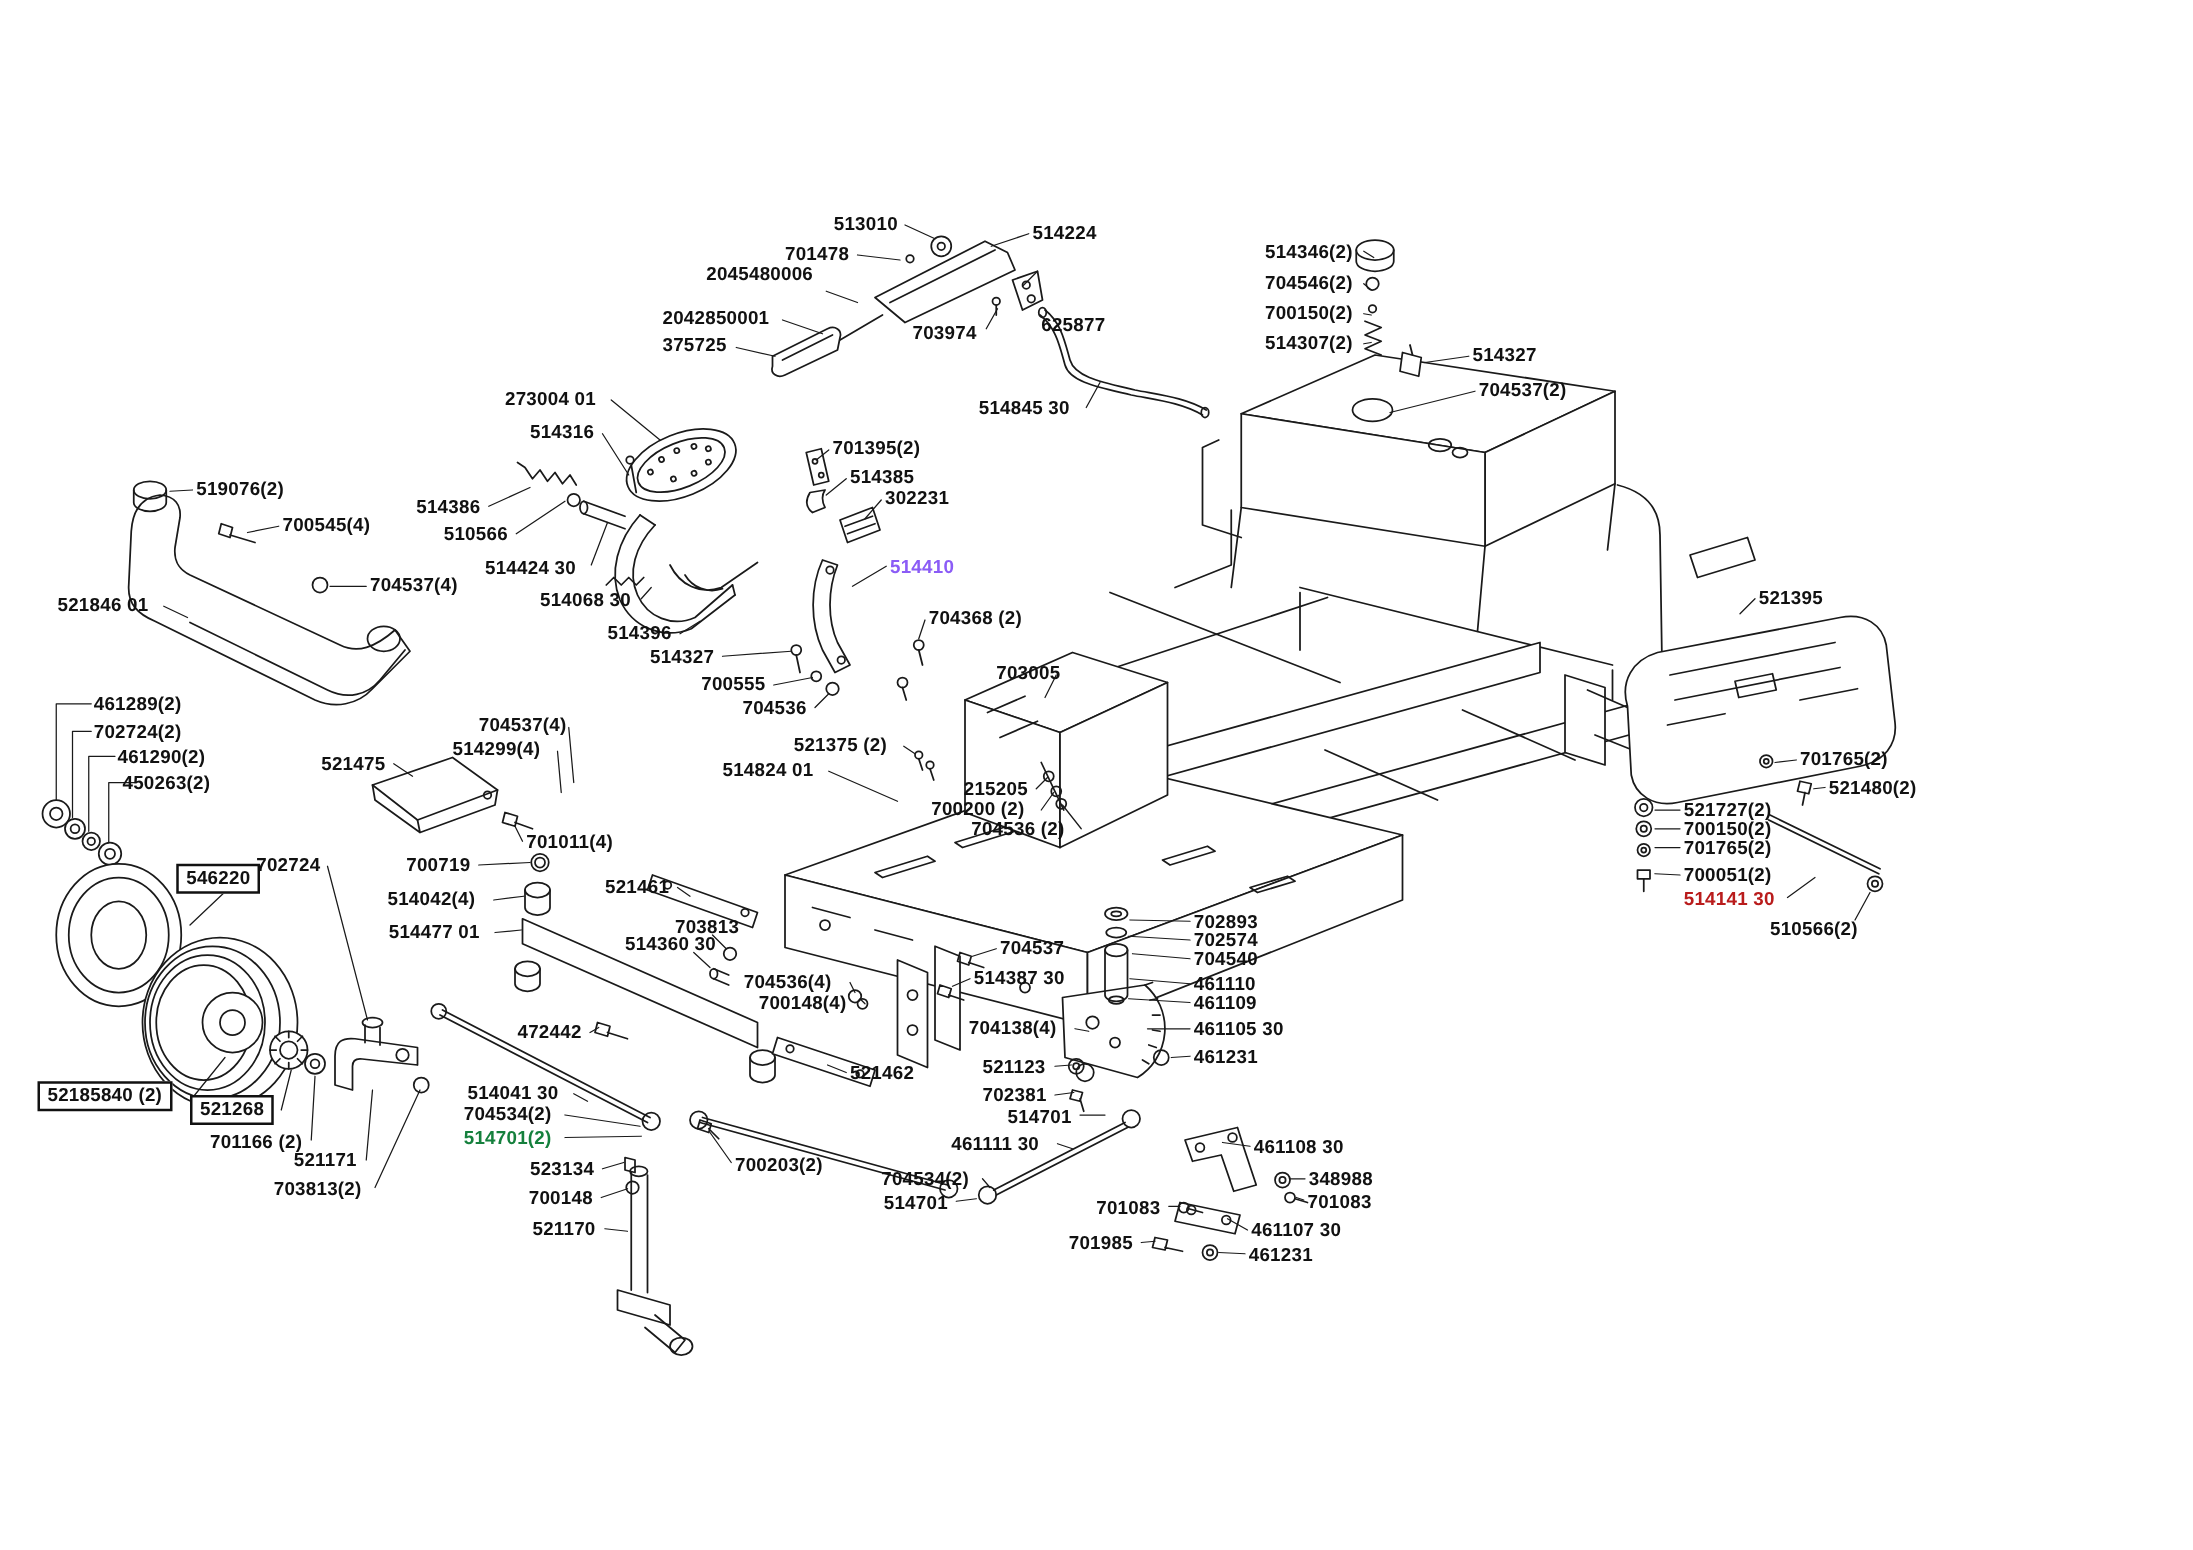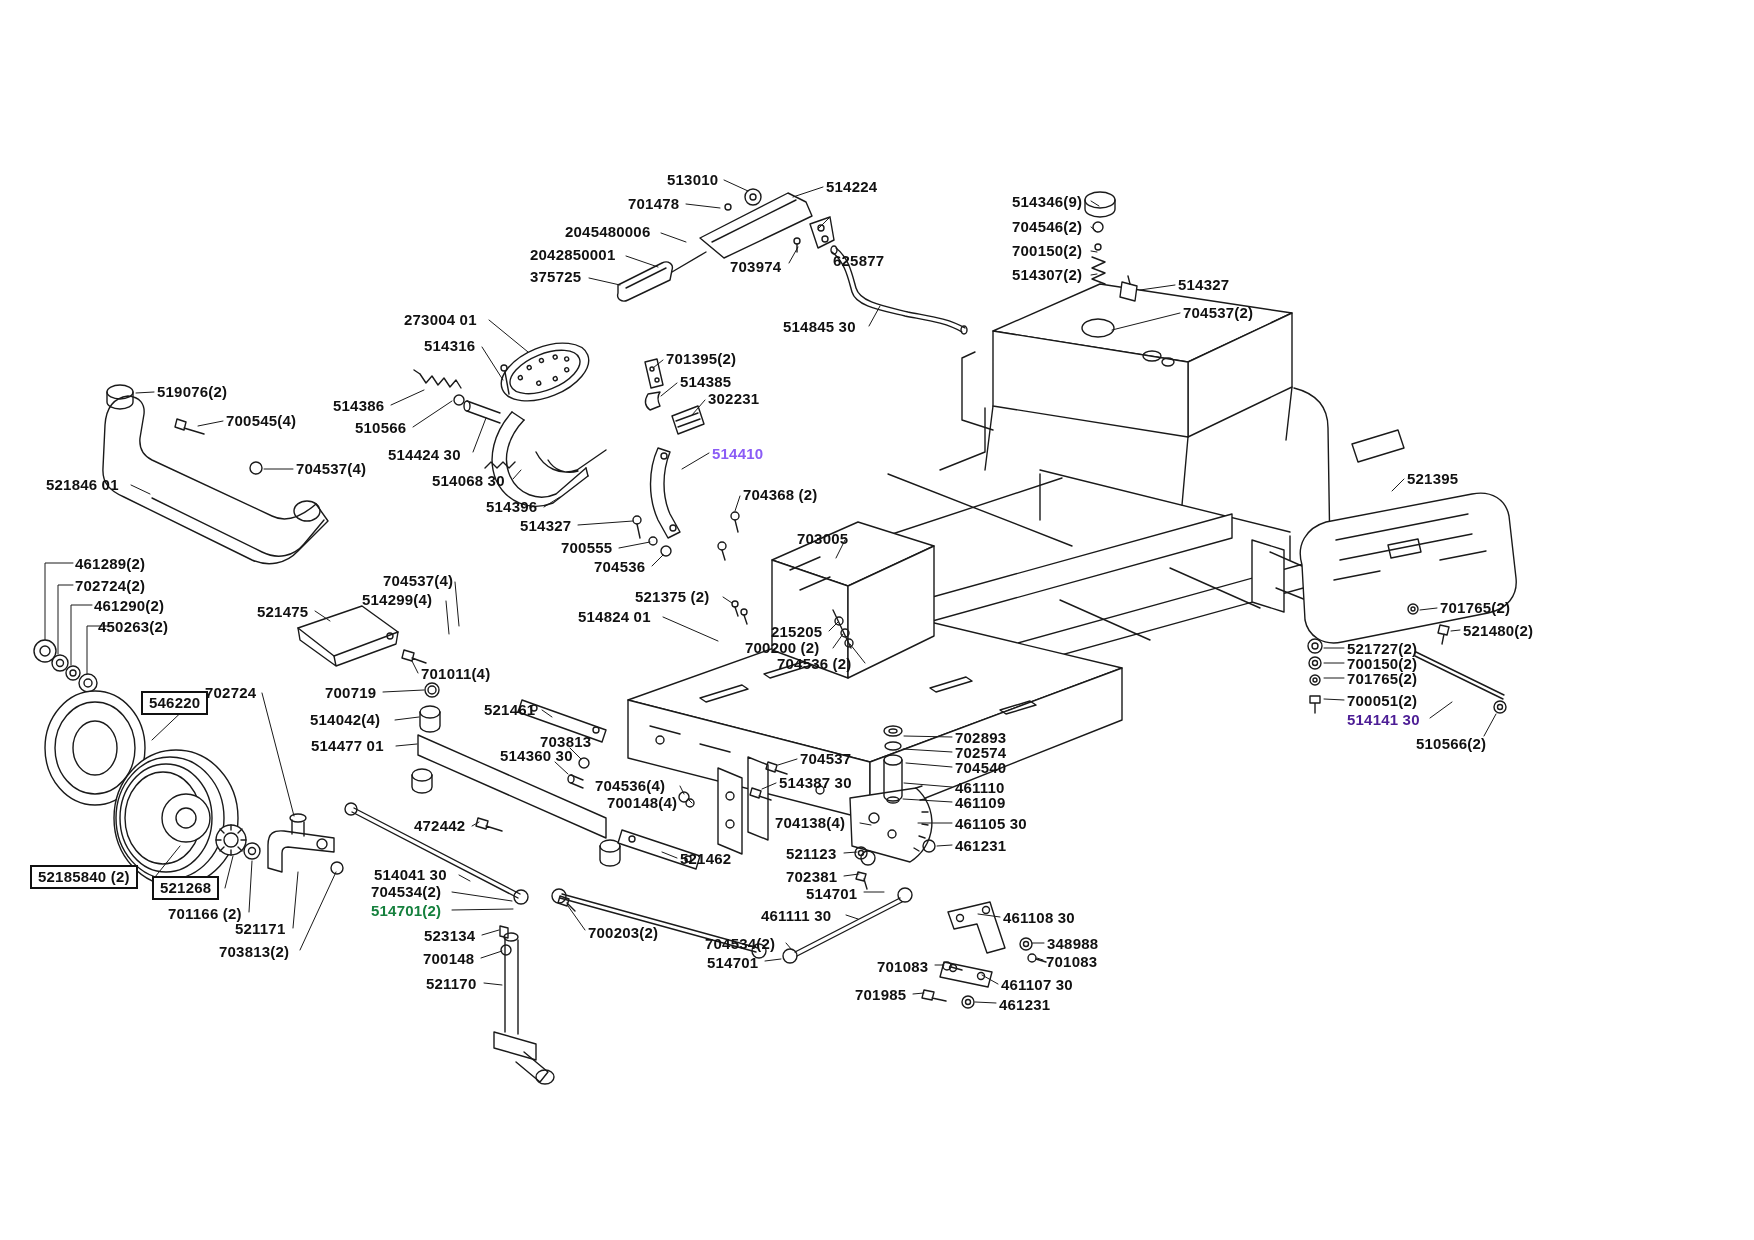--- a/index.html
+++ b/index.html
@@ -331,27 +331,27 @@
     M786,943 L792,950 M765,961 L781,959 M1000,917 L978,914 M1044,943 L1032,943
     M1043,960 L1037,958 M935,965 L944,965 M998,984 L982,975 M913,994 L924,993
     M996,1003 L975,1002"></path>
 </g>
 </svg>
 
 <div class="labels">
       <div class="part-label" style="left: 667px; top: 172px; color: rgb(17, 17, 17);">513010</div>
       <div class="part-label" style="left: 628px; top: 196px; color: rgb(17, 17, 17);">701478</div>
       <div class="part-label" style="left: 826px; top: 179px; color: rgb(17, 17, 17);">514224</div>
-      <div class="part-label" style="left: 565px; top: 224px; color: rgb(17, 17, 17);">2045480006</div>
+      <div class="part-label" style="left: 565px; top: 212px; color: rgb(17, 17, 17);">2045480006</div>
       <div class="part-label" style="left: 530px; top: 247px; color: rgb(17, 17, 17);">2042850001</div>
       <div class="part-label" style="left: 530px; top: 269px; color: rgb(17, 17, 17);">375725</div>
       <div class="part-label" style="left: 833px; top: 208px; color: rgb(17, 17, 17); margin-top: 45px;">625877</div>
       <div class="part-label" style="left: 730px; top: 259px; color: rgb(17, 17, 17);">703974</div>
       <div class="part-label" style="left: 783px; top: 319px; color: rgb(17, 17, 17);">514845 30</div>
-      <div class="part-label" style="left: 1012px; top: 194px; color: rgb(17, 17, 17);">514346(9)</div>
+      <div class="part-label" style="left: 1012px; top: 194px; color: rgb(17, 17, 17);">514346(2)</div>
       <div class="part-label" style="left: 1012px; top: 219px; color: rgb(17, 17, 17);">704546(2)</div>
       <div class="part-label" style="left: 1012px; top: 243px; color: rgb(17, 17, 17);">700150(2)</div>
       <div class="part-label" style="left: 1012px; top: 267px; color: rgb(17, 17, 17);">514307(2)</div>
       <div class="part-label" style="left: 1178px; top: 277px; color: rgb(17, 17, 17);">514327</div>
       <div class="part-label" style="left: 1183px; top: 305px; color: rgb(17, 17, 17);">704537(2)</div>
       <div class="part-label" style="left: 404px; top: 312px; color: rgb(17, 17, 17);">273004 01</div>
       <div class="part-label" style="left: 424px; top: 338px; color: rgb(17, 17, 17);">514316</div>
       <div class="part-label" style="left: 666px; top: 351px; color: rgb(17, 17, 17);">701395(2)</div>
       <div class="part-label" style="left: 680px; top: 374px; color: rgb(17, 17, 17);">514385</div>
       <div class="part-label" style="left: 708px; top: 391px; color: rgb(17, 17, 17);">302231</div>
@@ -408,21 +408,21 @@
       <div class="part-label" style="left: 786px; top: 846px; color: rgb(17, 17, 17);">521123</div>
       <div class="part-label" style="left: 786px; top: 869px; color: rgb(17, 17, 17);">702381</div>
       <div class="part-label" style="left: 806px; top: 886px; color: rgb(17, 17, 17);">514701</div>
       <div class="part-label" style="left: 680px; top: 851px; color: rgb(17, 17, 17);">521462</div>
       <div class="part-label" style="left: 1440px; top: 600px; color: rgb(17, 17, 17);">701765(2)</div>
       <div class="part-label" style="left: 1463px; top: 623px; color: rgb(17, 17, 17);">521480(2)</div>
       <div class="part-label" style="left: 1347px; top: 641px; color: rgb(17, 17, 17);">521727(2)</div>
       <div class="part-label" style="left: 1347px; top: 656px; color: rgb(17, 17, 17);">700150(2)</div>
       <div class="part-label" style="left: 1347px; top: 671px; color: rgb(17, 17, 17);">701765(2)</div>
       <div class="part-label" style="left: 1347px; top: 693px; color: rgb(17, 17, 17);">700051(2)</div>
-      <div class="part-label" style="left: 1347px; top: 712px; color: #4c1d95;">514141 30</div>
+      <div class="part-label" style="left: 1347px; top: 712px; color: #b91c1c;">514141 30</div>
       <div class="part-label" style="left: 1416px; top: 736px; color: rgb(17, 17, 17);">510566(2)</div>
       <div class="part-label boxed" style="left: 30px; top: 869px; color: rgb(17, 17, 17);">52185840 (2)</div>
       <div class="part-label boxed" style="left: 152px; top: 880px; color: rgb(17, 17, 17);">521268</div>
       <div class="part-label" style="left: 168px; top: 906px; color: rgb(17, 17, 17);">701166 (2)</div>
       <div class="part-label" style="left: 235px; top: 921px; color: rgb(17, 17, 17);">521171</div>
       <div class="part-label" style="left: 219px; top: 944px; color: rgb(17, 17, 17);">703813(2)</div>
       <div class="part-label" style="left: 374px; top: 867px; color: rgb(17, 17, 17);">514041 30</div>
       <div class="part-label" style="left: 371px; top: 884px; color: rgb(17, 17, 17);">704534(2)</div>
       <div class="part-label" style="left: 371px; top: 903px; color: #15803d;">514701(2)</div>
       <div class="part-label" style="left: 424px; top: 928px; color: rgb(17, 17, 17);">523134</div>

